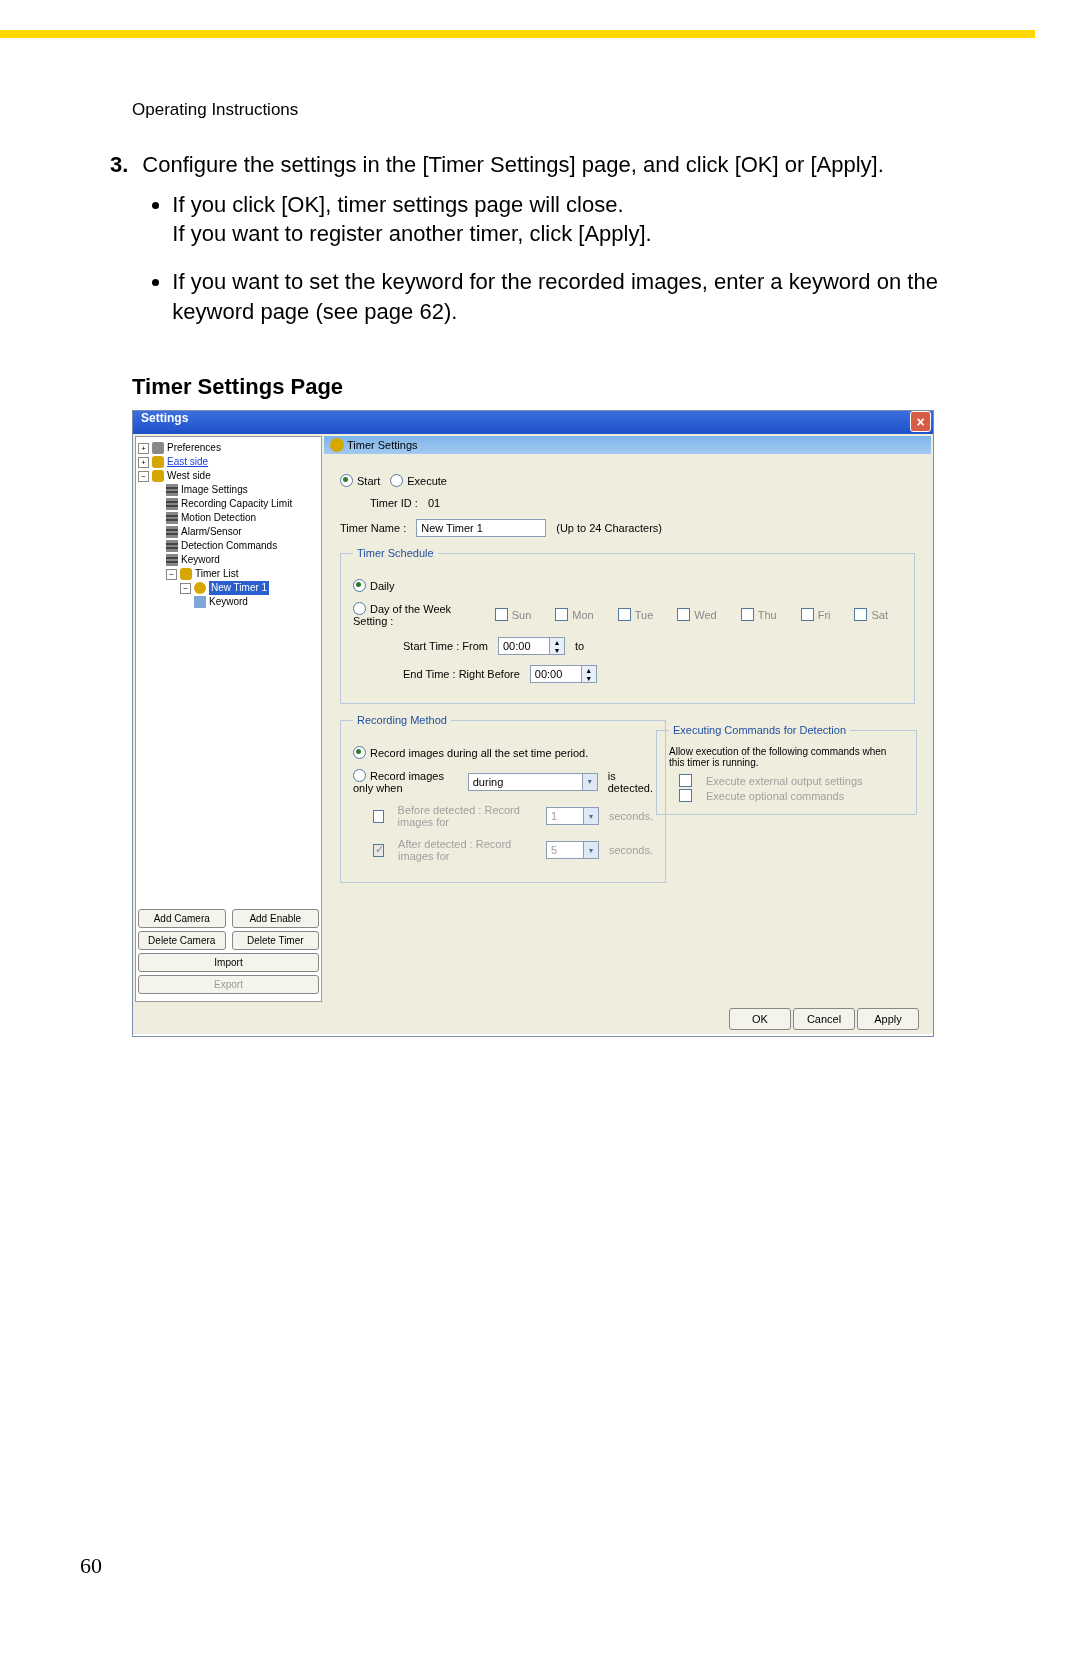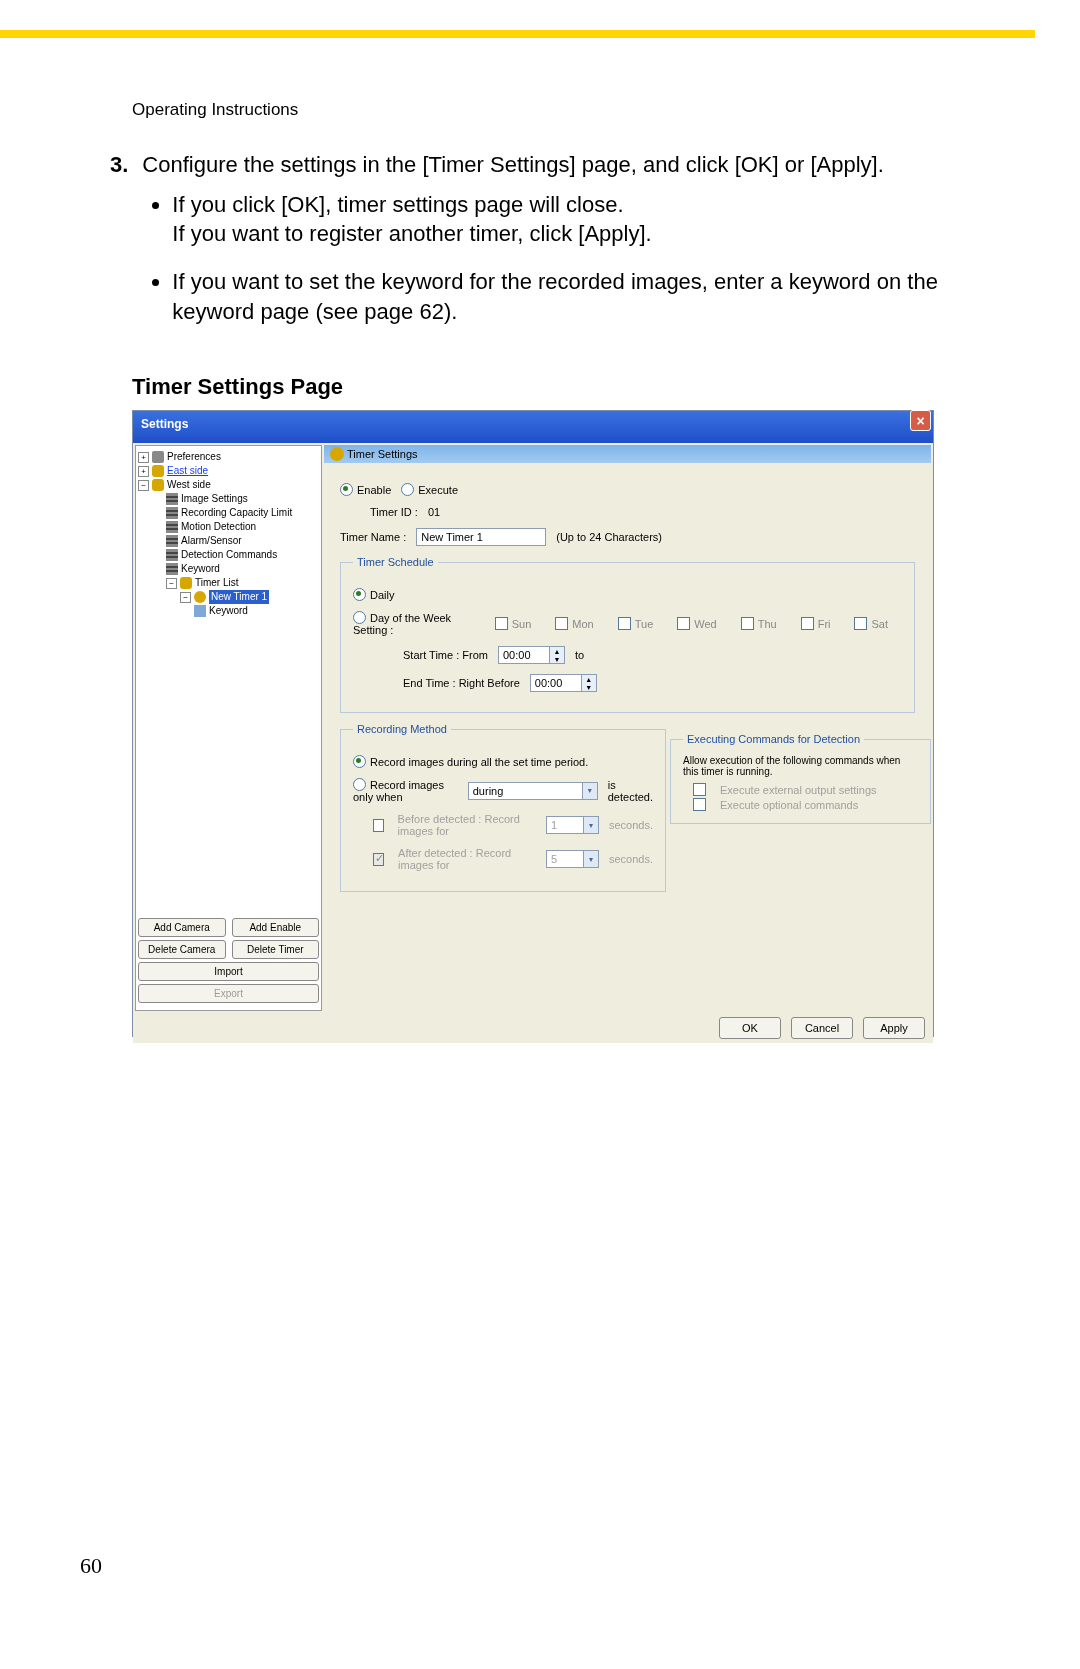--- a/index.html
+++ b/index.html
@@ -8,21 +8,21 @@
 .hdr-text{font-size:17px;margin:0 0 30px 22px;}
 .step{display:flex;font-size:22px;line-height:1.35;}
 .step-num{font-weight:bold;margin-right:14px;}
 .bullets{margin:10px 0 0 0;padding-left:30px;font-size:22px;}
 .bullets li{margin:6px 0 18px 0;list-style-type:disc;}
 .section-title{font-weight:bold;font-size:22px;margin:30px 0 10px 22px;}
 .page-num{position:absolute;left:80px;bottom:90px;font-size:22px;font-family:'Times New Roman',serif;}
 
 
 .dialog{position:relative;width:800px;height:625px;border:1px solid #7b8ea8;margin-left:22px;font-family:Tahoma,Arial,sans-serif;}
-.titlebar{height:20px;background:linear-gradient(#3a70e0,#1f4fc8);color:#fff;font-weight:bold;font-size:12px;display:flex;align-items:flex-end;justify-content:space-between;padding:0 2px 12px 8px;}
+.titlebar{height:20px;background:linear-gradient(#3a70e0,#1f4fc8);color:#fff;font-weight:bold;font-size:12px;display:flex;align-items:flex-start;justify-content:space-between;padding:0 2px 3px 8px;}
 .closebox{width:19px;height:19px;background:#d65c45;border:1px solid #fff;border-radius:3px;display:flex;align-items:center;justify-content:center;font-size:14px;font-weight:bold;line-height:1;}
 .dlg-body{display:flex;height:570px;background:#efedde;}
 .sidebar{width:185px;background:#fff;border:1px solid #9a9a9a;margin:2px 0 2px 2px;font-size:10px;display:flex;flex-direction:column;}
 .tree{flex:1;padding:4px 2px;line-height:1.4;}
 .tr{display:flex;align-items:center;white-space:nowrap;}
 .exp{width:9px;height:9px;border:1px solid #888;display:inline-flex;align-items:center;justify-content:center;font-size:8px;margin-right:3px;background:#fff;}
 .ind0{margin-left:0}.ind2{margin-left:28px}.ind3{margin-left:42px}.ind4{margin-left:56px}
 .ic{width:12px;height:12px;display:inline-block;margin-right:3px}
 .ic-wr{background:#888;border-radius:2px}
 .ic-cam{background:#d6a700;border-radius:3px}
@@ -49,22 +49,22 @@
 fieldset{border:1px solid #b9c8da;margin:10px 0;padding:10px 12px;}
 legend{font-size:11px;color:#2050a0;padding:0 4px;}
 .day{display:inline-flex;align-items:center;margin-right:14px;color:#888}
 .spin{display:inline-flex;align-items:center}
 .spin .inp{width:42px}
 .spinbtns{display:flex;flex-direction:column;border:1px solid #8c9cb5;border-left:none}
 .spinbtns span{width:14px;height:8px;display:flex;align-items:center;justify-content:center;font-size:7px;background:#e7eff9}
 .drop{display:inline-flex}
 .drop .dbtn{width:14px;height:16px;border:1px solid #8c9cb5;border-left:none;background:#dfe8f5;display:flex;align-items:center;justify-content:center;font-size:8px;color:#4a6a9a}
 .grey{color:#a0a0a0}
-.exec{position:absolute;right:0;top:260px;width:235px;}
-.footer{height:30px;background:#efedde;display:flex;justify-content:flex-end;align-items:center;gap:10px;padding-right:8px;}
+.exec{position:absolute;right:14px;top:260px;width:235px;}
+.footer{height:30px;background:#efedde;display:flex;justify-content:flex-end;align-items:center;gap:2px;padding-right:14px;}
 .dbtn2{min-width:60px;height:20px;border:1px solid #888;background:#f5f4ec;font-size:11px;border-radius:3px;text-align:center;line-height:20px}
 </style>
 </head>
 <body>
 
 <div class="page">
   <div class="top-bar"></div>
   <div class="hdr-text">Operating Instructions</div>
 
   <div class="step">
@@ -158,21 +158,21 @@
       </div>
 
       <div class="mainpanel">
         <div class="panel-title">
           <span class="ic ic-clk" style="width:14px;height:14px"></span>
           <span>Timer Settings</span>
         </div>
         <div class="panel-body" style="position:relative">
 
           <div class="row">
-            <label><span class="radio on"></span><span>Enable</span></label>
+            <label><span class="radio on"></span><span>Start</span></label>
             <label><span class="radio"></span><span>Execute</span></label>
           </div>
 
           <div class="row" style="margin-left:30px">
             <span>Timer ID :</span>
             <span>01</span>
           </div>
           <div class="row">
             <span>Timer Name :</span>
             <span class="inp" style="width:120px">New Timer 1</span>

